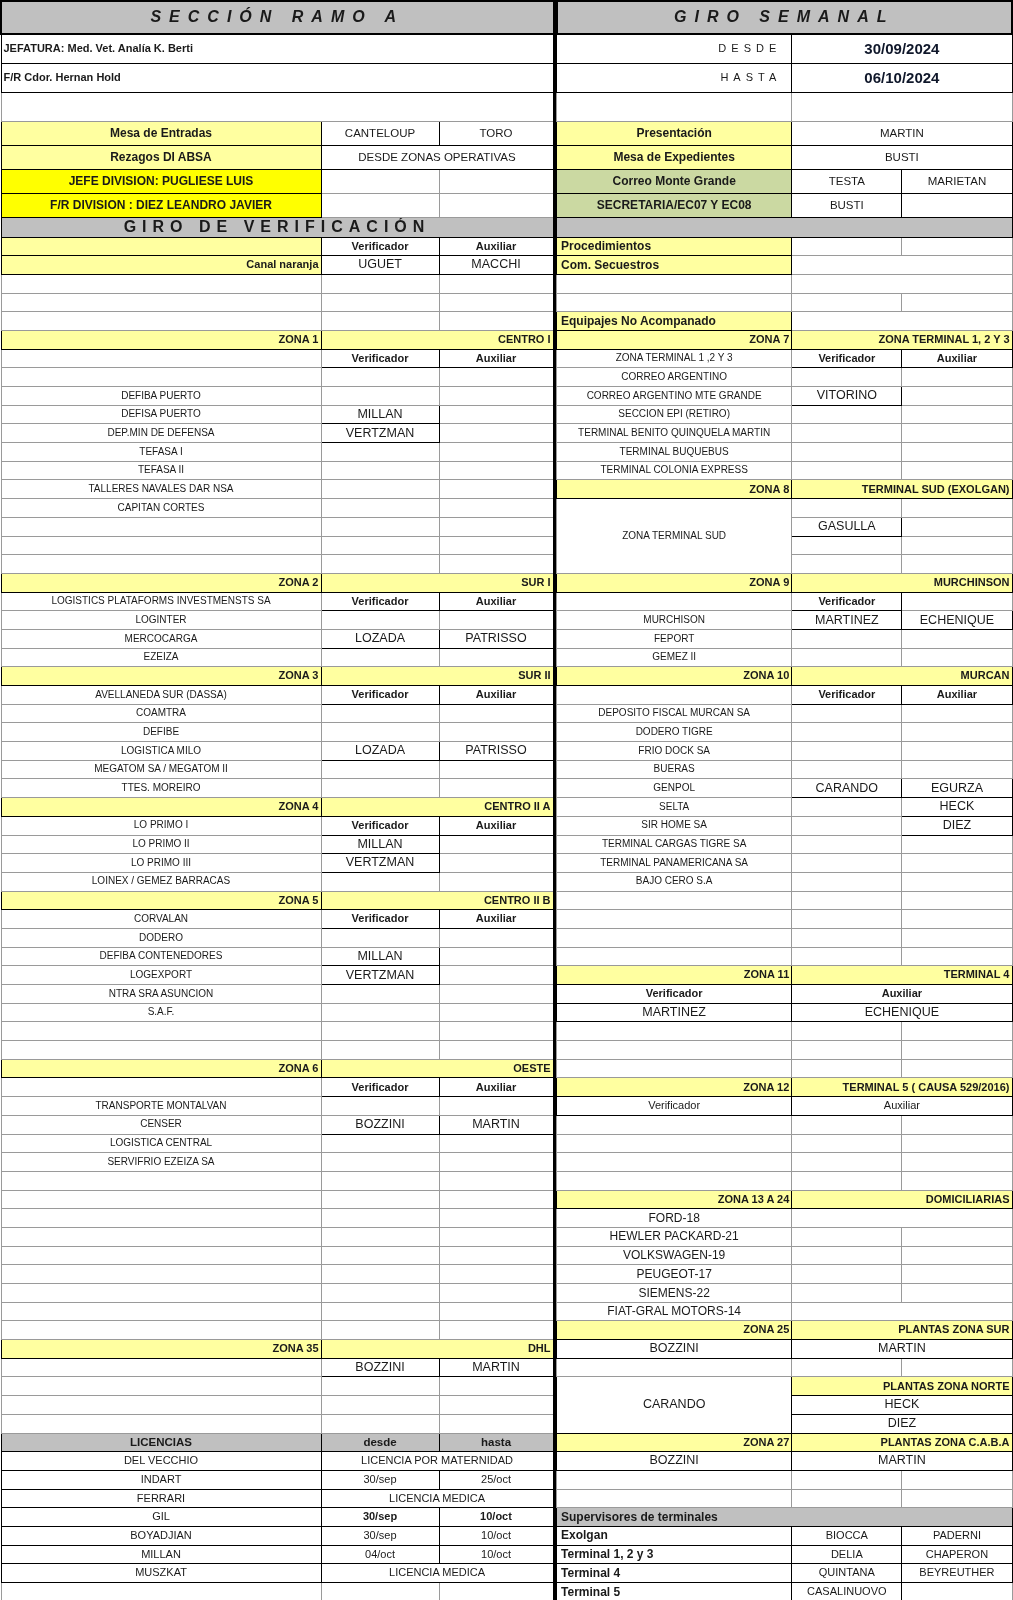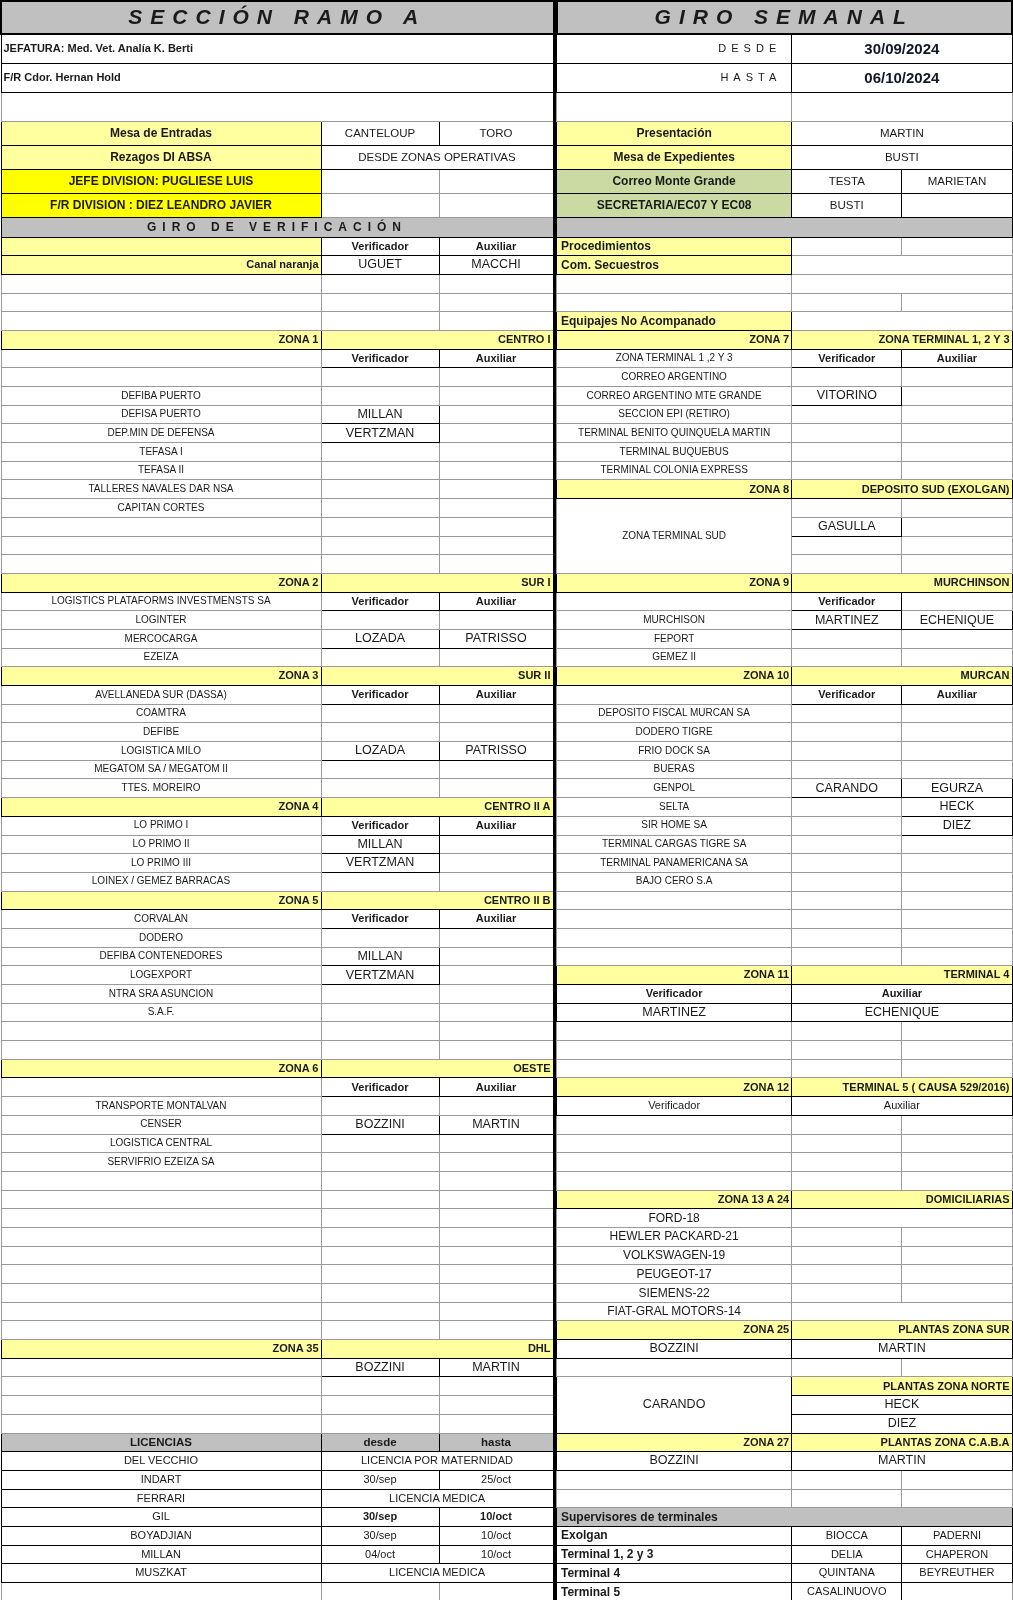--- a/index.html
+++ b/index.html
@@ -6,24 +6,24 @@
   body{width:1013px;font-family:"Liberation Sans",sans-serif;color:#1a1a1a;}
   .sheet{display:flex;align-items:flex-start;border-bottom:2px solid #000;}
   table{border-collapse:collapse;table-layout:fixed;}
   #tbl-left{width:555px;border-right:3px solid #000;}
   #tbl-right{width:458px;}
   td{border:1px solid #9a9a9a;padding:0 2px;font-size:10px;text-align:center;
      white-space:nowrap;overflow:hidden;line-height:1.05;height:17.7px;vertical-align:middle;}
   tbody tr{height:17.7px;}
   
   .rT{height:33px;}.r29{height:29px;}.r24{height:24px;}.r20{height:20px;}
-  .title{background:#c0c0c0;font-style:italic;font-weight:bold;font-size:21px;
+  .title{background:#c0c0c0;font-style:italic;font-weight:bold;font-size:16px;
          letter-spacing:8px;border:2px solid #000;}
   .meta{font-weight:bold;font-size:11px;text-align:left;border-color:#000;}
-  .band{background:#c0c0c0;font-weight:bold;font-size:12px;letter-spacing:6px;border-color:#000;}
+  .band{background:#c0c0c0;font-weight:bold;font-size:16px;letter-spacing:6px;border-color:#000;}
   .ylhdr{background:#ffffa0;font-weight:bold;font-size:12px;border-color:#000;}
   .ybright{background:#ffff00;font-weight:bold;font-size:12px;border-color:#000;margin-left:13px;}
   .green{background:#cbd9a2;font-weight:bold;font-size:12px;border-color:#000;}
   .hname{font-size:11.5px;border-color:#000;}
   .dlabel{font-size:11px;letter-spacing:5px;text-align:right;padding-right:10px;border-color:#000;}
   .dval{color:#0f172a;font-weight:bold;font-size:15px;border-color:#000;}
   
   .z{background:#ffffa0;font-weight:bold;font-size:11px;border-color:#000;text-align:right;}
   .h{font-weight:bold;font-size:11px;border-color:#000;}
   .hn{font-size:11px;border-color:#000;}
@@ -544,21 +544,21 @@
           <td></td>
           <td></td>
         </tr>
         <tr>
           <td>TERMINAL COLONIA EXPRESS</td>
           <td></td>
           <td></td>
         </tr>
         <tr>
           <td class="z">ZONA 8</td>
-          <td class="z" colspan="2">DEPOSITO SUD (EXOLGAN)</td>
+          <td class="z" colspan="2">TERMINAL SUD (EXOLGAN)</td>
         </tr>
         <tr>
           <td rowspan="4">ZONA TERMINAL SUD</td>
           <td></td>
           <td></td>
         </tr>
         <tr>
           <td class="n">GASULLA</td>
           <td></td>
         </tr>

